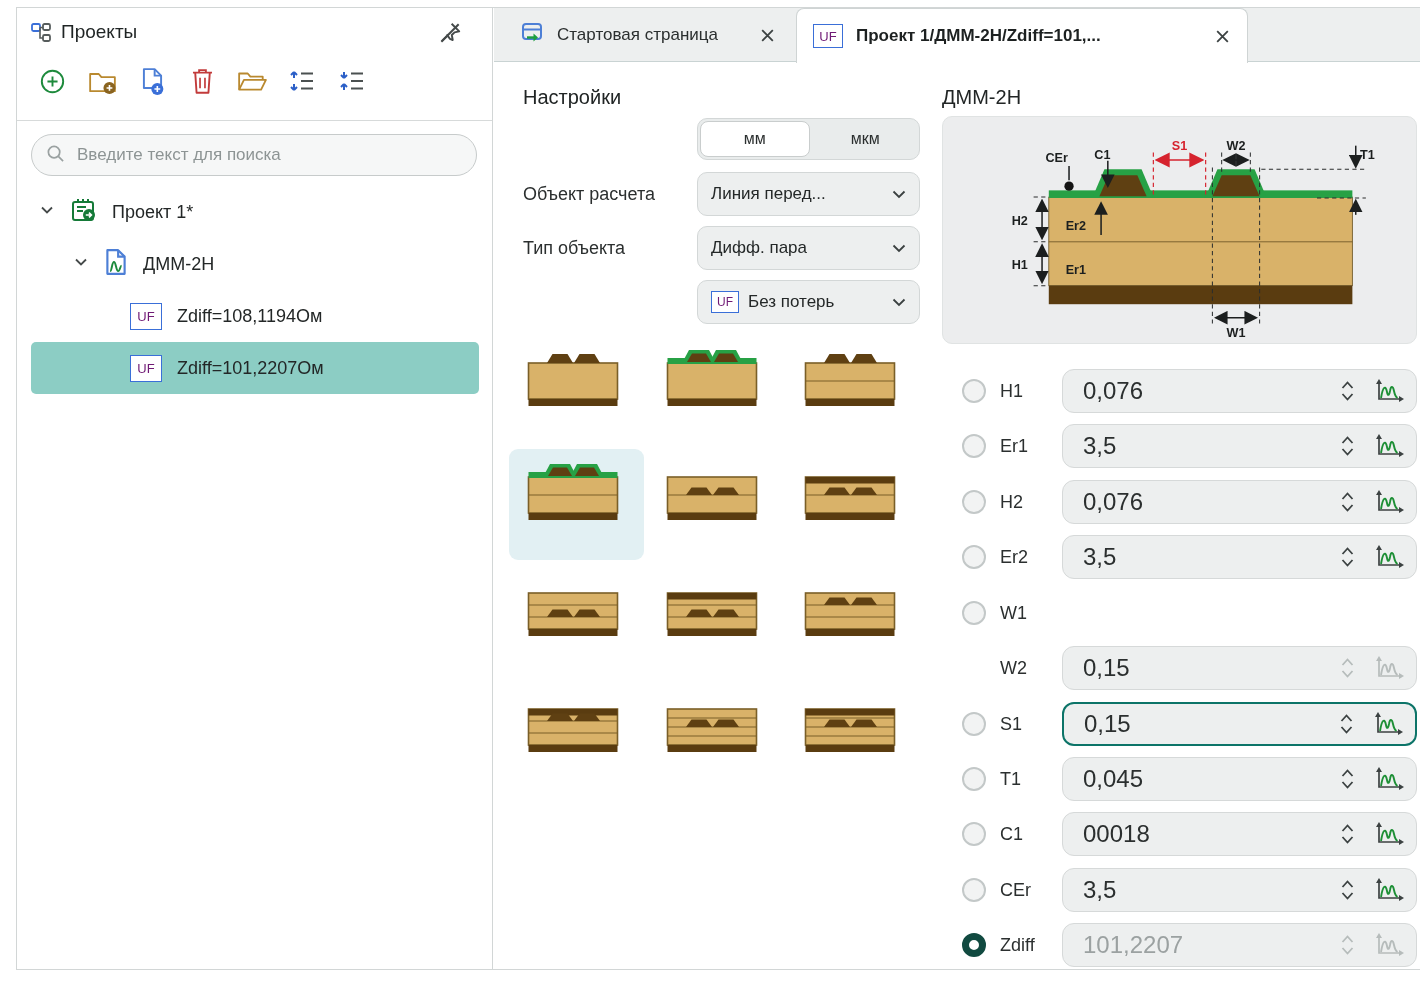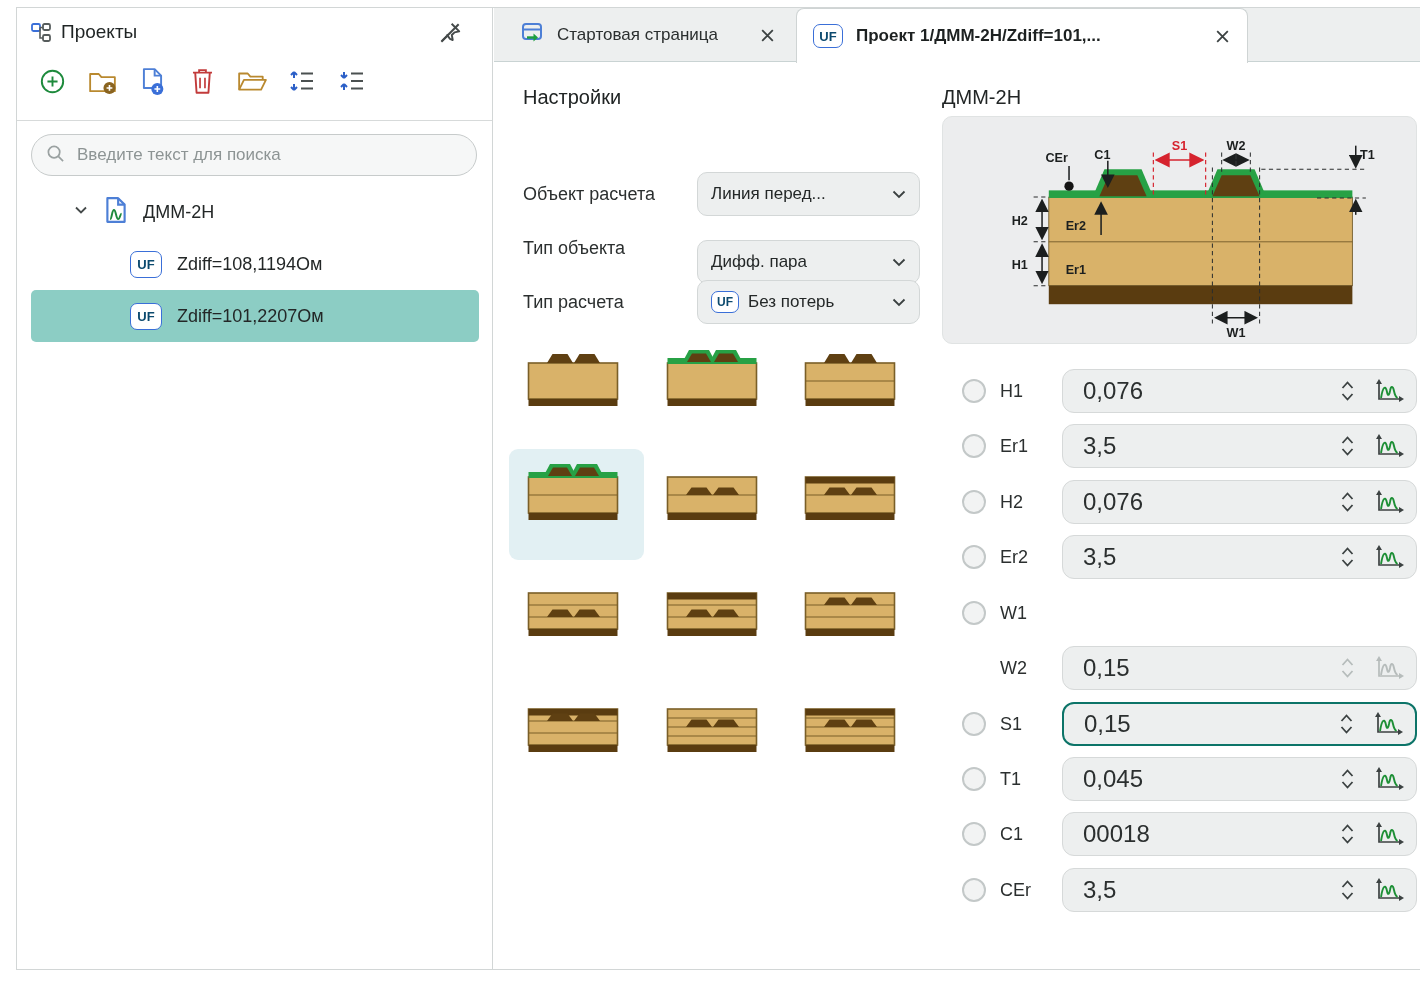--- a/index.html
+++ b/index.html
@@ -17,21 +17,21 @@
   .search{position:absolute;left:14px;top:126px;width:446px;height:42px;border:1.5px solid #c7cbcb;border-radius:21px;background:#f6f7f7;display:flex;align-items:center;gap:10px;padding:8px 14px;box-sizing:border-box;}
   .search input{border:0;background:transparent;outline:0;font-size:17px;color:#424848;width:100%;font-family:"Liberation Sans",sans-serif;}
   .search input::placeholder{color:#8d9494;}
   .tree{position:absolute;left:0;top:178px;width:476px;}
   .trow{height:52px;display:flex;align-items:center;font-size:18px;color:#232727;gap:15px;cursor:pointer;}
   .trow.lvl0{padding-left:22px;}
   .trow.lvl1{padding-left:56px;}
   .trow.lvl2{padding-left:113px;}
   .trow.sel{background:#8ccdc4;border-radius:5px;margin:0 14px;padding-left:99px;}
 
-  .uf{display:inline-flex;align-items:center;justify-content:center;border:1.7px solid #3a6fd8;color:#0c4a6e;border-radius:7px;font-weight:bold;background:#fff;box-sizing:border-box;}
+  .uf{display:inline-flex;align-items:center;justify-content:center;border:1.7px solid #3a6fd8;color:#701a75;border-radius:0;font-weight:normal;background:#fff;box-sizing:border-box;}
   .uf.b-tree{width:32px;height:27px;font-size:13px;}
   .uf.b-tab{width:30px;height:24px;font-size:13px;}
   .uf.b-sel{width:28px;height:22px;font-size:12px;}
 
   
   .tabs{position:absolute;left:477px;top:0;right:0;height:54px;background:#edefef;border-bottom:1px solid #c9d3d3;box-sizing:border-box;}
   .tab1{position:absolute;left:10px;top:0;width:288px;height:54px;display:flex;align-items:center;gap:13px;padding:0 16px;box-sizing:border-box;font-size:17px;color:#2b2f2f;cursor:pointer;}
   .tab-active{position:absolute;left:302px;top:0;width:452px;height:55px;background:#fff;border:1px solid #cfd4d4;border-bottom:0;border-radius:8px 8px 0 0;display:flex;align-items:center;gap:13px;padding:0 16px;box-sizing:border-box;font-weight:bold;font-size:17px;color:#1d2121;cursor:pointer;z-index:2;}
   .close-x{margin-left:auto;cursor:pointer;display:flex;}
 
@@ -149,20 +149,33 @@
       <span>
         <svg width="19" height="19" viewBox="0 0 20 20">
               <circle cx="8.5" cy="8.5" r="6" fill="none" stroke="#9aa1a1" stroke-width="1.8"></circle>
               <path d="M13 13l5 5" stroke="#9aa1a1" stroke-width="1.8"></path>
             </svg>
       </span>
       <input placeholder="Введите текст для поиска" style="">
     </div>
 
     <div class="tree">
+      <div class="trow lvl0">
+        <span><svg width="16" height="16" viewBox="0 0 16 16">
+                <path d="M3 5.5l5 5 5-5" fill="none" stroke="#454a4a" stroke-width="1.8"></path>
+              </svg></span>
+        <span><svg width="27" height="27" viewBox="0 0 27 27">
+                <rect x="3" y="6" width="20" height="18" rx="2" fill="#fff" stroke="#157a38" stroke-width="2"></rect>
+                <path d="M8 3v3M13 3v3M18 3v3" stroke="#157a38" stroke-width="2"></path>
+                <path d="M7 11h9M7 15h6" stroke="#157a38" stroke-width="2"></path>
+                <circle cx="19" cy="19" r="6" fill="#157a38"></circle>
+                <path d="M15.8 19h5.4m-2.2-2.4l2.4 2.4-2.4 2.4" stroke="#fff" stroke-width="1.6" fill="none"></path>
+              </svg></span>
+        <span>Проект 1*</span>
+      </div>
       <div class="trow lvl1">
         <span><svg width="16" height="16" viewBox="0 0 16 16">
                 <path d="M3 5.5l5 5 5-5" fill="none" stroke="#454a4a" stroke-width="1.8"></path>
               </svg></span>
         <span><svg width="24" height="28" viewBox="0 0 22 26">
                 <path d="M3 2h10l6 6v16H3z" fill="#fff" stroke="#4d7fd6" stroke-width="2" stroke-linejoin="round"></path>
                 <path d="M13 2v6h6" fill="none" stroke="#4d7fd6" stroke-width="2"></path>
                 <path d="M5.5 21.5c1.8 0 1.6-8.5 3.6-8.5s1.9 8.5 3.9 8.5c1.7 0 1.8-5 3.2-5" stroke="#1d8a3c" stroke-width="1.8" fill="none"></path>
               </svg></span>
         <span>ДММ-2Н</span>
@@ -201,38 +214,41 @@
       <span class="close-x">
         <svg width="17" height="17" viewBox="0 0 16 16">
               <path d="M3 3l10 10M13 3L3 13" stroke="#3c4242" stroke-width="1.7"></path>
             </svg>
       </span>
     </div>
   </div>
 
   <div class="h-set">Настройки</div>
 
+  <div class="ctl seg" style="top:110px;">
+    <div class="opt on">мм</div>
+    <div class="opt">мкм</div>
+  </div>
 
   <div class="srow-label" style="top:164px;">Объект расчета</div>
   <div class="ctl select" style="top:164px;">
     <span class="val">Линия перед...</span>
     <span><svg width="14" height="9" viewBox="0 0 14 9">
             <path d="M1.5 1.5L7 7l5.5-5.5" fill="none" stroke="#3a4040" stroke-width="1.8"></path>
           </svg></span>
   </div>
 
   <div class="srow-label" style="top:218px;">Тип объекта</div>
-  <div class="ctl select" style="top:232px;gap:25px;">
+  <div class="ctl select" style="top:218px;gap:25px;">
     <span class="val">Дифф. пара</span>
     <span><svg width="14" height="9" viewBox="0 0 14 9">
             <path d="M1.5 1.5L7 7l5.5-5.5" fill="none" stroke="#3a4040" stroke-width="1.8"></path>
           </svg></span>
   </div>
 
-  <div class="srow-label" style="top:272px;">Тип расчета</div>
   <div class="ctl select" style="top:272px;">
     <span class="uf b-sel">UF</span>
     <span class="val">Без потерь</span>
     <span><svg width="14" height="9" viewBox="0 0 14 9">
             <path d="M1.5 1.5L7 7l5.5-5.5" fill="none" stroke="#3a4040" stroke-width="1.8"></path>
           </svg></span>
   </div>
 
   <div class="h-model">ДММ-2Н</div>
 
@@ -479,20 +495,41 @@
       <span class="chart">
             <svg width="29" height="24" viewBox="0 0 29 24">
               <path class="ax" d="M4 3.5V20h22" fill="none" stroke="#3c4242" stroke-width="1.7"></path>
               <path class="axh" d="M4 0l3 5H1z" fill="#3c4242"></path>
               <path class="axh" d="M29 20l-5-3v6z" fill="#3c4242"></path>
               <path class="cv" d="M6 19c2-12 4.5-13 6-6 .8 4 2 4 3-1 1-6 3-5 4 0 .7 3.5 1.8 6 3.5 7" fill="none" stroke="#1d8f35" stroke-width="1.9"></path>
             </svg>
           </span>
     </div>
   </div>
+  <div class="prow" style="top:915px;">
+    <span class="radio on"></span>
+    <span class="plabel">Zdiff</span>
+    <div class="pfield disabled dim">
+      <span class="pval">101,2207</span>
+      <span class="spin">
+            <svg width="15" height="24" viewBox="0 0 15 24">
+              <path d="M2.5 9l5-5.5 5 5.5" fill="none" stroke="#3c4242" stroke-width="1.8"></path>
+              <path d="M2.5 15l5 5.5 5-5.5" fill="none" stroke="#3c4242" stroke-width="1.8"></path>
+            </svg>
+          </span>
+      <span class="chart">
+            <svg width="29" height="24" viewBox="0 0 29 24">
+              <path class="ax" d="M4 3.5V20h22" fill="none" stroke="#3c4242" stroke-width="1.7"></path>
+              <path class="axh" d="M4 0l3 5H1z" fill="#3c4242"></path>
+              <path class="axh" d="M29 20l-5-3v6z" fill="#3c4242"></path>
+              <path class="cv" d="M6 19c2-12 4.5-13 6-6 .8 4 2 4 3-1 1-6 3-5 4 0 .7 3.5 1.8 6 3.5 7" fill="none" stroke="#1d8f35" stroke-width="1.9"></path>
+            </svg>
+          </span>
+    </div>
+  </div>
 
 <div class="thumb" style="left: 510px; top: 341px;"><svg width="92" height="62" viewBox="0 0 92 62">
           <rect x="1.5" y="14" width="89" height="36" fill="#d9b269" stroke="#7a5f28" stroke-width="1.6"></rect>
           <rect x="1.5" y="50" width="89" height="7" fill="#5a3c10"></rect>
           <path d="M20,14 L25.5,5 L40.5,5 L46,14 Z" fill="#5f4012"></path>
           <path d="M47,14 L52.5,5 L67.5,5 L73,14 Z" fill="#5f4012"></path>
         </svg></div>
       <div class="thumb" style="left: 649px; top: 341px;"><svg width="92" height="62" viewBox="0 0 92 62">
           <rect x="1.5" y="14" width="89" height="36" fill="#d9b269" stroke="#7a5f28" stroke-width="1.6"></rect>
           <rect x="1.5" y="50" width="89" height="7" fill="#5a3c10"></rect>

